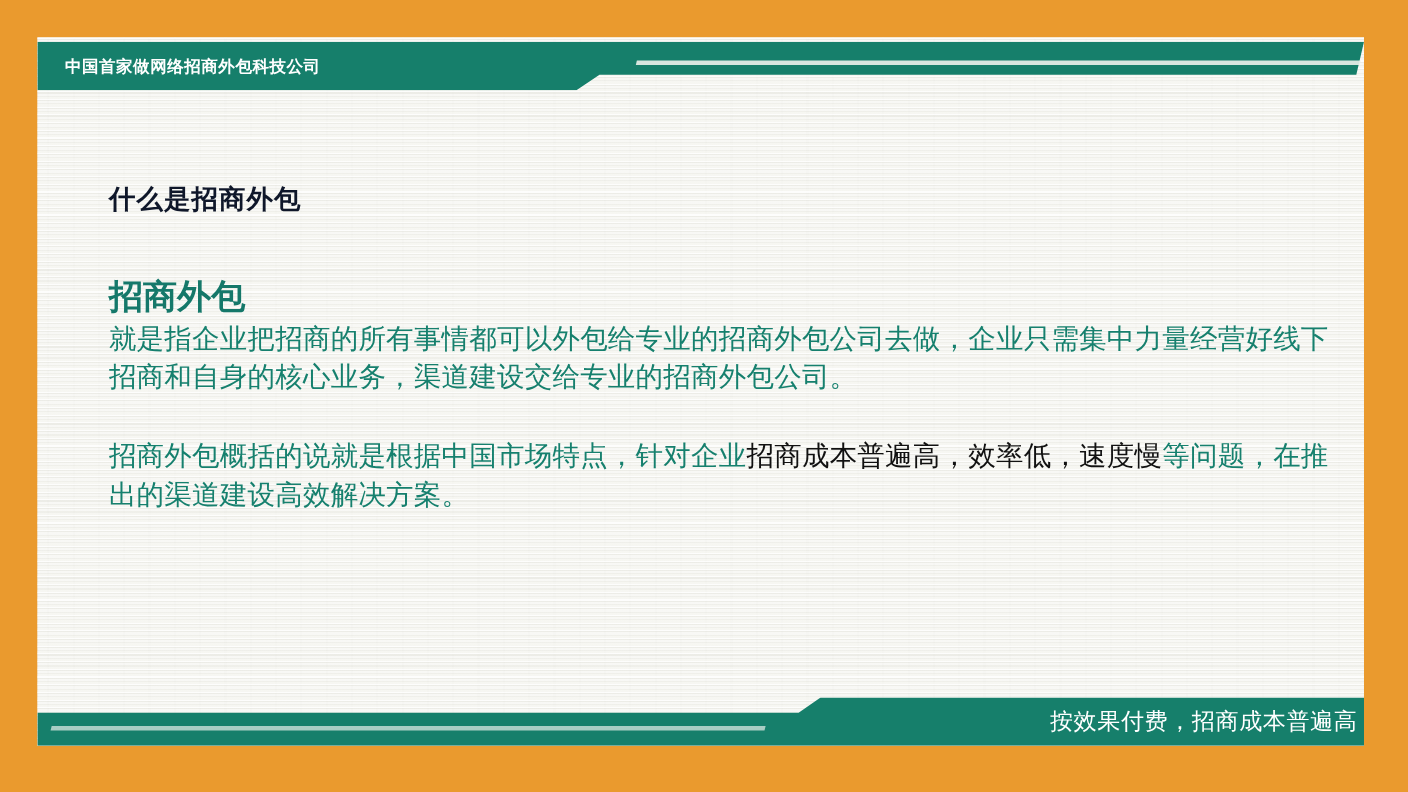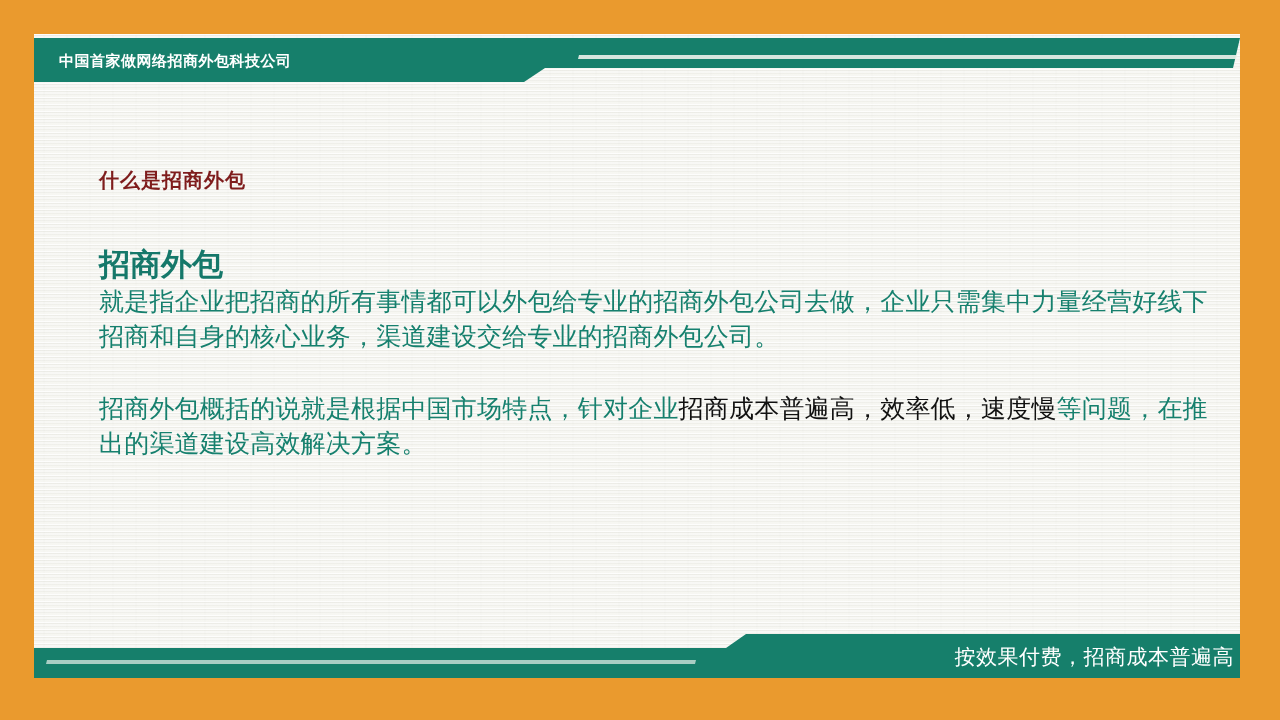--- a/index.html
+++ b/index.html
@@ -81,43 +81,42 @@
 
   
   .content {
     position: absolute;
     left: 99px;
     top: 168px;
     width: 1130px;
   }
 
   .headline {
-    color: #7f1d1d;
-    font-size: 20px;
+    color: #0f172a;
+    font-size: 24px;
     font-weight: bold;
     letter-spacing: 1px;
     margin: 0 0 52px 0;
     line-height: 1.2;
   }
 
   .lead-label {
     color: #15786a;
     font-size: 31px;
     font-weight: bold;
     line-height: 1.35;
     margin: 0;
   }
 
   .para {
     color: #16806e;
     font-size: 25px;
     line-height: 1.42;
     margin: 0;
     letter-spacing: 0.2px;
-    font-family: Liberation Mono, monospace;
   }
 
   .para-gap {
     height: 36px;
   }
 
   .emph-dark {
     color: #111111;
   }
 

